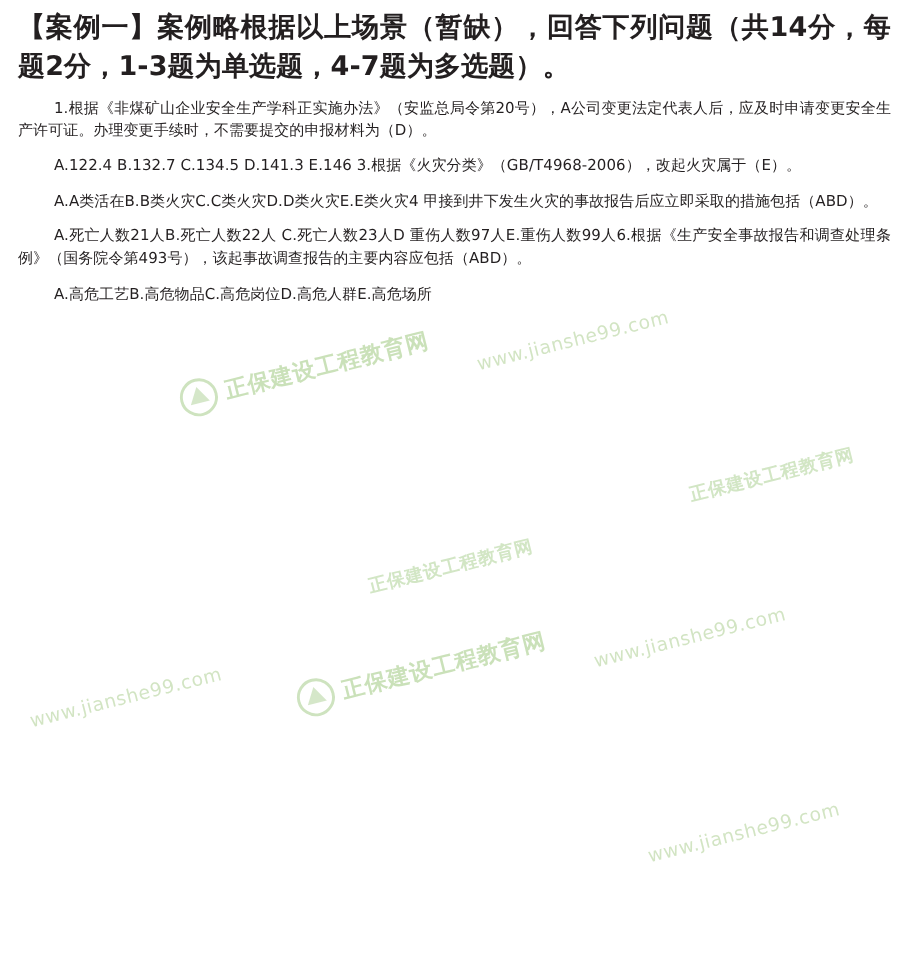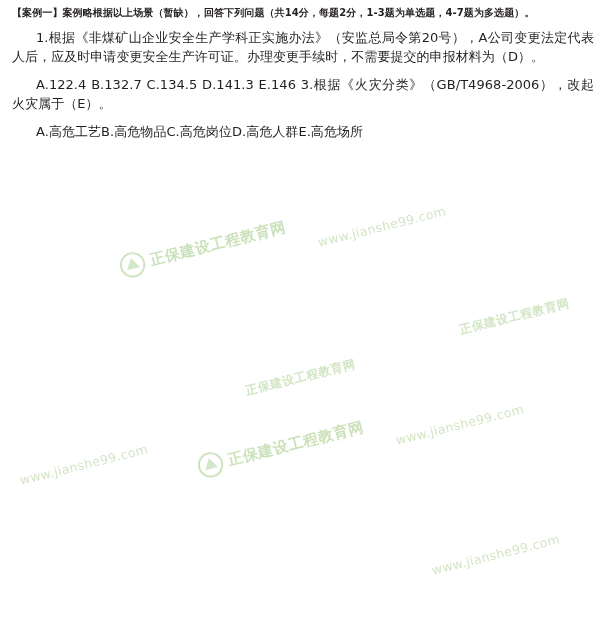--- a/index.html
+++ b/index.html
@@ -16,30 +16,30 @@
     position: relative;
   }
   #page {
     position: relative;
     width: 606px;
     height: 640px;
     box-sizing: border-box;
     padding: 6px 12px 0 12px;
   }
   .doc-title {
-    font-size: 10px;
+    font-size: 18px;
     font-weight: bold;
     line-height: 1.42;
     letter-spacing: 0.1px;
     margin: 0 0 9px 0;
     text-align: justify;
     text-justify: inter-ideograph;
   }
   .para {
-    font-size: 13px;
+    font-size: 10px;
     line-height: 1.46;
     letter-spacing: 0.05px;
     margin: 0 0 9px 0;
     text-align: justify;
     text-justify: inter-ideograph;
     text-indent: 0;
   }
   .para.indent {
     text-indent: 24px;
   }
@@ -154,15 +154,17 @@
   <div class="wm" id="wm8">
     <div class="wm-inner">
       <span class="wm-text sm">正保建设工程教育网</span>
     </div>
   </div>
 
   <h1 class="doc-title">【案例一】案例略根据以上场景（暂缺），回答下列问题（共14分，每题2分，1-3题为单选题，4-7题为多选题）。</h1>
 
   <p class="para indent">1.根据《非煤矿山企业安全生产学科正实施办法》（安监总局令第20号），A公司变更法定代表人后，应及时申请变更安全生产许可证。办理变更手续时，不需要提交的申报材料为（D）。</p>
   <p class="para indent">A.122.4 B.132.7 C.134.5 D.141.3 E.146 3.根据《火灾分类》（GB/T4968-2006），改起火灾属于（E）。</p>
+  <p class="para indent">A.A类活在B.B类火灾C.C类火灾D.D类火灾E.E类火灾4 甲接到井下发生火灾的事故报告后应立即采取的措施包括（ABD）。</p>
+  <p class="para indent">A.死亡人数21人B.死亡人数22人 C.死亡人数23人D 重伤人数97人E.重伤人数99人6.根据《生产安全事故报告和调查处理条例》（国务院令第493号），该起事故调查报告的主要内容应包括（ABD）。</p>
   <p class="para indent tight">A.高危工艺B.高危物品C.高危岗位D.高危人群E.高危场所</p>
 
 </div>
 
 </body></html>

